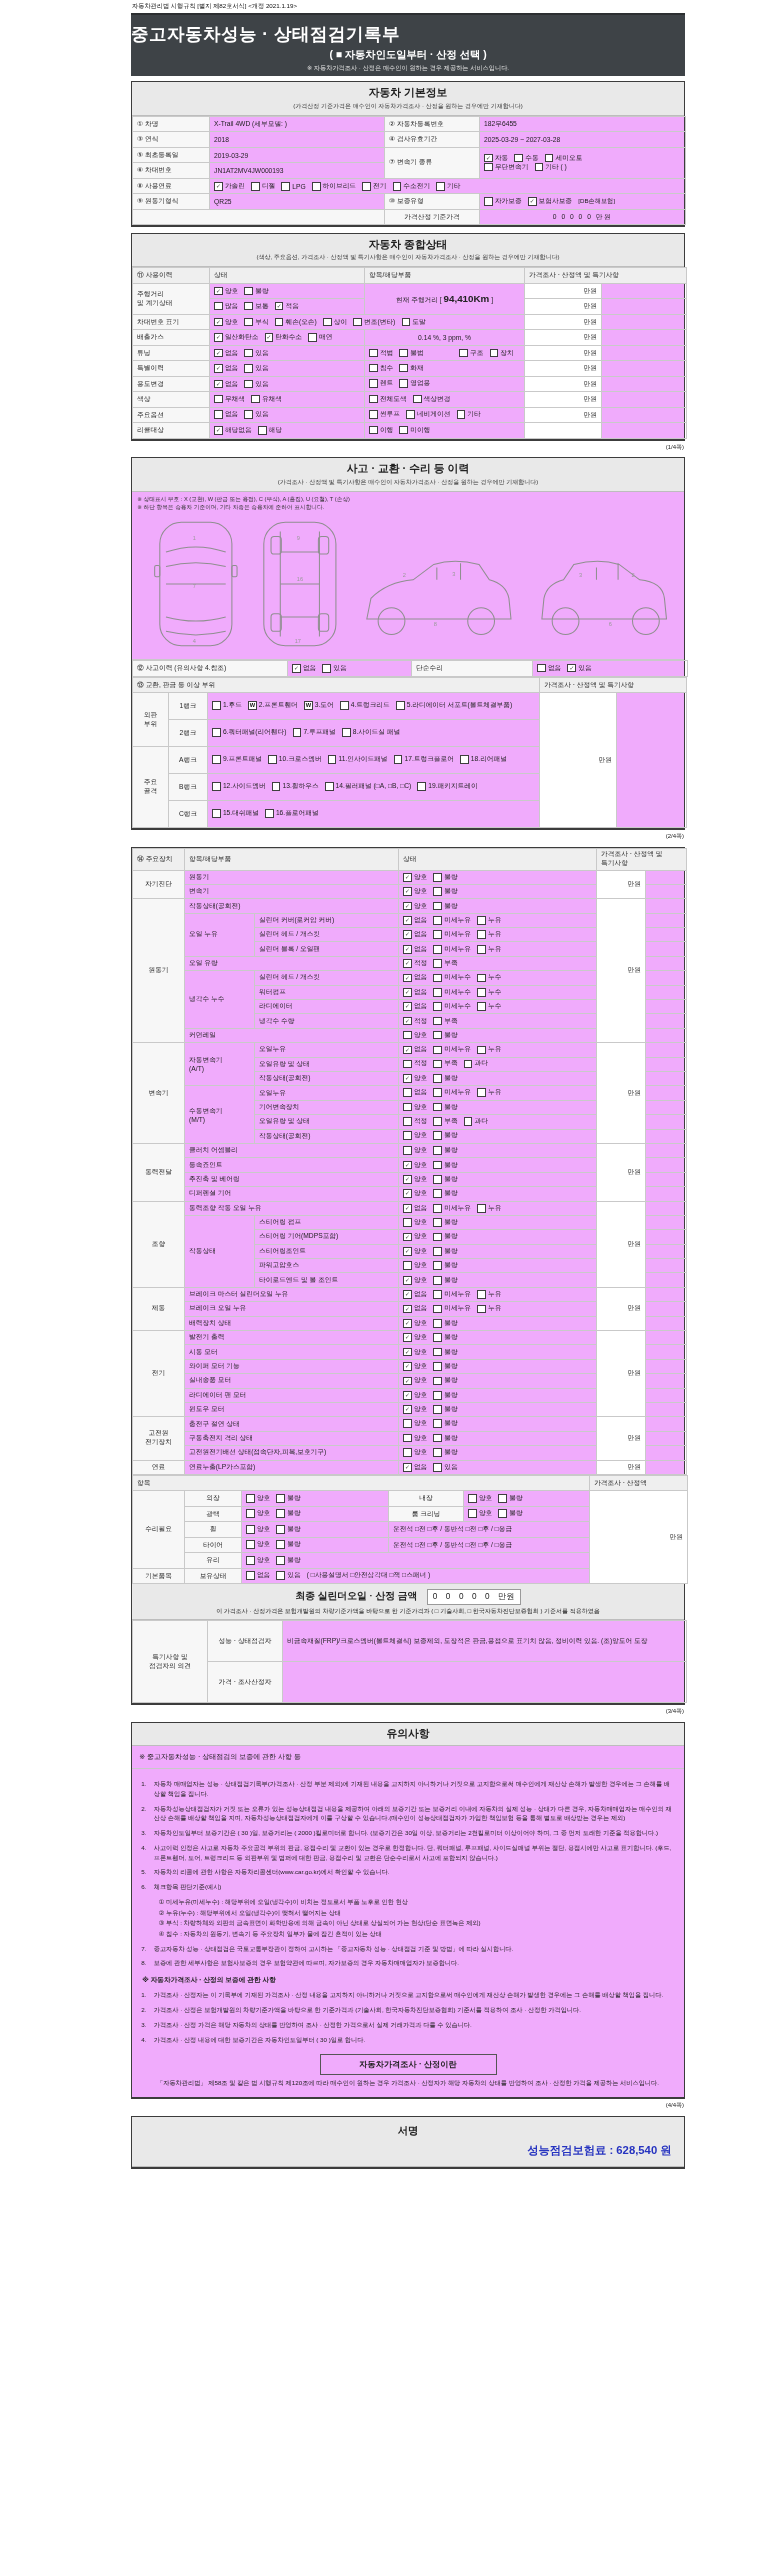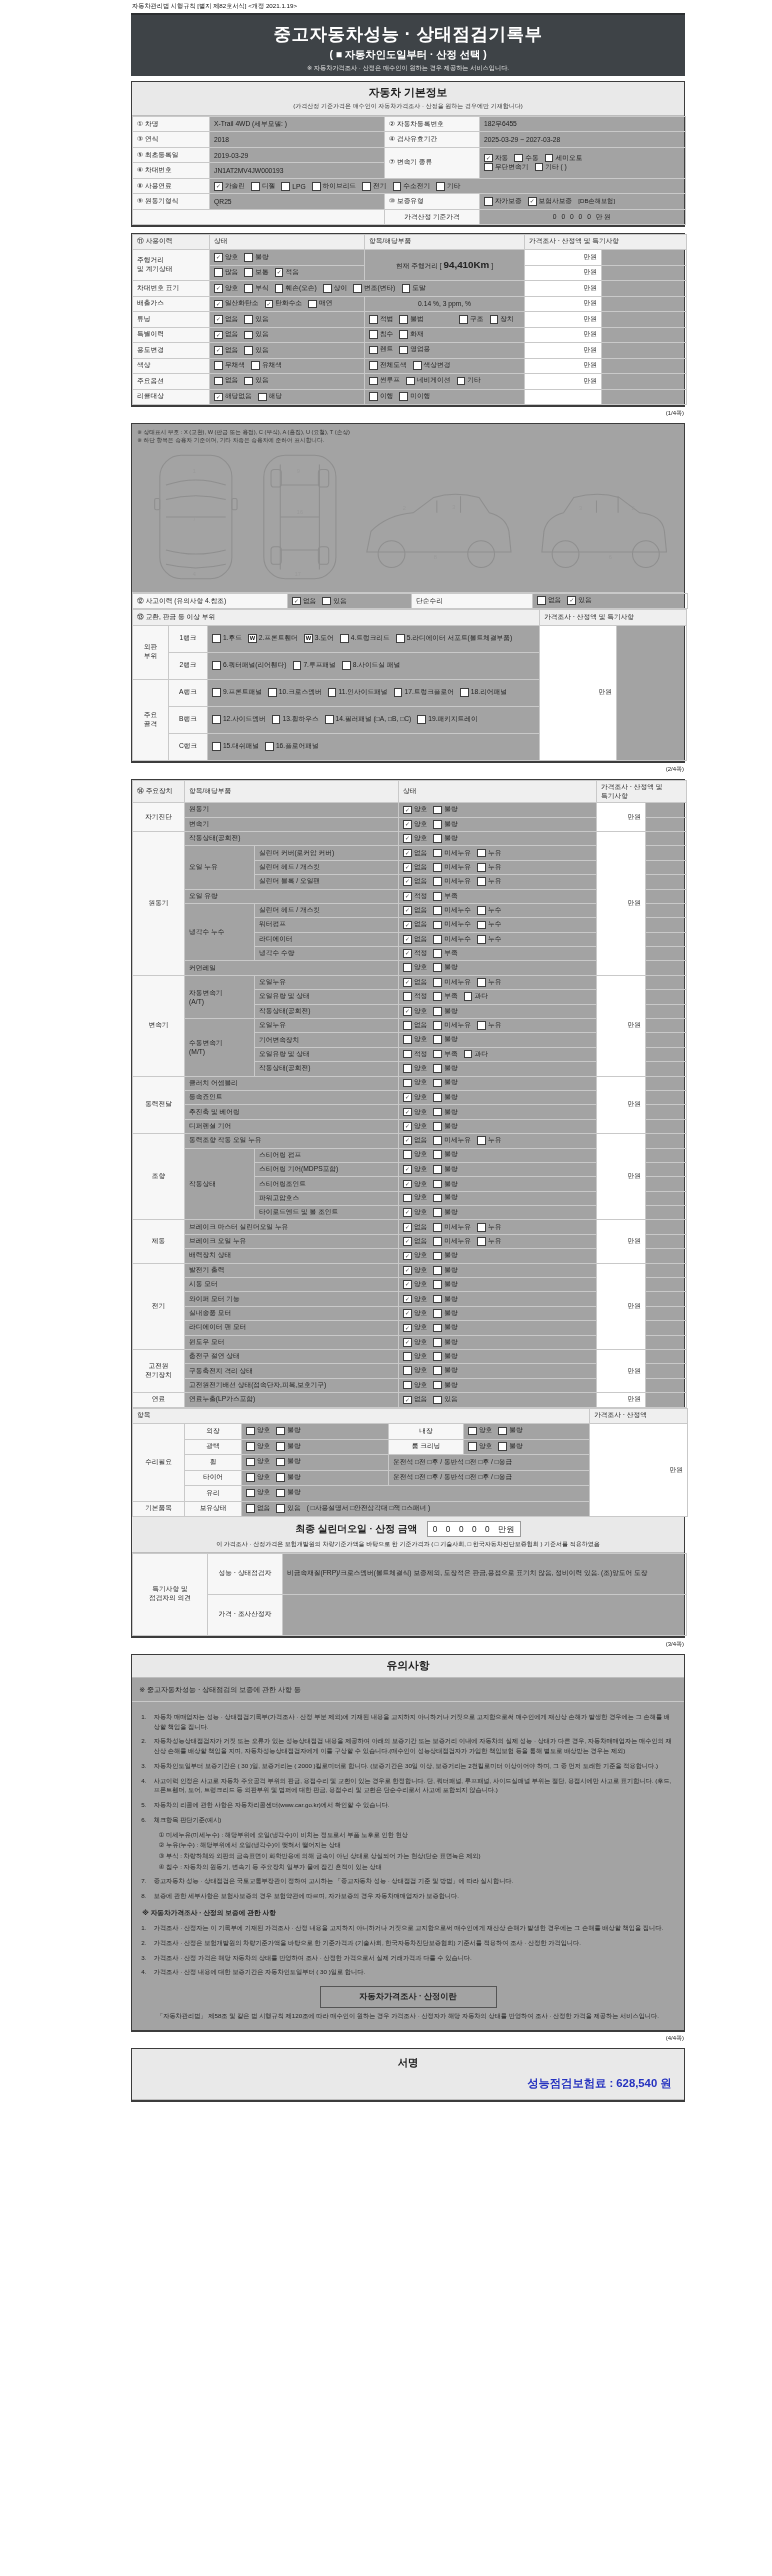--- a/index.html
+++ b/index.html
@@ -2,26 +2,26 @@
 <html style="font-size:8.2px"><head>
 <meta charset="utf-8">
 <style>
   html,body{margin:0;padding:0;background:#fff;}
   body{width:773px;font-family:"Liberation Sans","DejaVu Sans",sans-serif;color:#222;}
   .page{position:relative;width:773px;min-height:2576px;background:#fff;}
   .content{width:554px;margin-left:131px;}
   .top-note{font-size:6.2px;color:#111;padding:1.5px 0 2.1px 1px;}
   
   .doc-header{background:#3e4347;color:#fff;position:relative;padding:7.2px 0 3.1px 0;border-top:2.1px solid #2c2f31;}
-  .doc-title{text-align:center;font-size:17.5px;font-weight:bold;letter-spacing:0.5px;}
+  .doc-title{text-align:left;font-size:17.5px;font-weight:bold;letter-spacing:0.5px;}
   .doc-subtitle{text-align:center;font-size:10.3px;font-weight:bold;margin-top:2.1px;}
   .doc-note{text-align:center;font-size:6.2px;color:#e3e3e3;margin-top:2.1px;}
   .doc-no{font-size:7.7px;font-weight:bold;padding:4.1px 0 2.1px 28px;}
   
-  .sec{border:1px solid #3c3c3c;border-bottom-width:2.6px;margin-top:5.2px;background:#a3a3a3;}
+  .sec{border:1px solid #3c3c3c;border-bottom-width:2.6px;margin-top:5.2px;background:#f0abfc;}
   .band{background:#e9e9e9;text-align:center;padding:4.1px 2.1px;border-bottom:0.5px solid #bdbdbd;}
   .band-title{font-size:10.8px;font-weight:bold;}
   .band-sub{font-size:6px;color:#333;margin-top:1.5px;}
   table{border-collapse:collapse;width:100%;table-layout:fixed;}
   td,th{border:0.5px solid #c9c9c9;padding:1.5px 4.1px;font-size:6.7px;vertical-align:middle;word-break:keep-all;}
   th{background:#efefef;font-weight:normal;text-align:left;}
   td.lab{background:#f7f7f7;}
   td.ctr{text-align:center;}
   td.price{text-align:right;background:#fff;}
   tr{height:15.5px;}
@@ -195,20 +195,24 @@
                 <td class="lab" colspan="2"></td>
                 <td class="lab ctr">가격산정 기준가격</td>
                 <td class="ctr"><span style="letter-spacing: 1.5px;">0 0 0 0 0 만원</span></td>
               </tr>
             </tbody>
           </table>
         </div>
     </section>
 
     <section class="sec">
+      <div class="band">
+        <div class="band-title">자동차 종합상태</div>
+        <div class="band-sub">(색상, 주요옵션, 가격조사 · 산정액 및 특기사항은 매수인이 자동차가격조사 · 산정을 원하는 경우에만 기재합니다)</div>
+      </div>
       <div id="overall-body">
           <table>
             <colgroup>
               <col style="width: 77px;">
               <col style="width: 155px;">
               <col style="width: 160px;">
               <col style="width: 77px;">
               <col style="width: 85px;">
             </colgroup>
             <tbody>
@@ -472,20 +476,24 @@
                 <td class="price"></td>
                 <td></td>
               </tr>
             </tbody>
           </table>
         </div>
     </section>
     <div class="pagemark">(1/4쪽)</div>
 
     <section class="sec">
+      <div class="band">
+        <div class="band-title">사고 · 교환 · 수리 등 이력</div>
+        <div class="band-sub">(가격조사 · 산정액 및 특기사항은 매수인이 자동차가격조사 · 산정을 원하는 경우에만 기재합니다)</div>
+      </div>
       <div class="notes-small">
         <div>※ 상태표시 부호 : X (교환), W (판금 또는 용접), C (부식), A (흠집), U (요철), T (손상)</div>
         <div>※ 하단 항목은 승용차 기준이며, 기타 차종은 승용차에 준하여 표시합니다.</div>
       </div>
       <div class="diagram-wrap">
         <svg width="526" height="138" viewBox="0 0 1020 268">
           <g stroke="#8f8f8f" stroke-width="2" fill="none">
 
             <rect x="28" y="12" width="140" height="240" rx="42"></rect>
             <path d="M40 70 Q98 50 156 70"></path>

